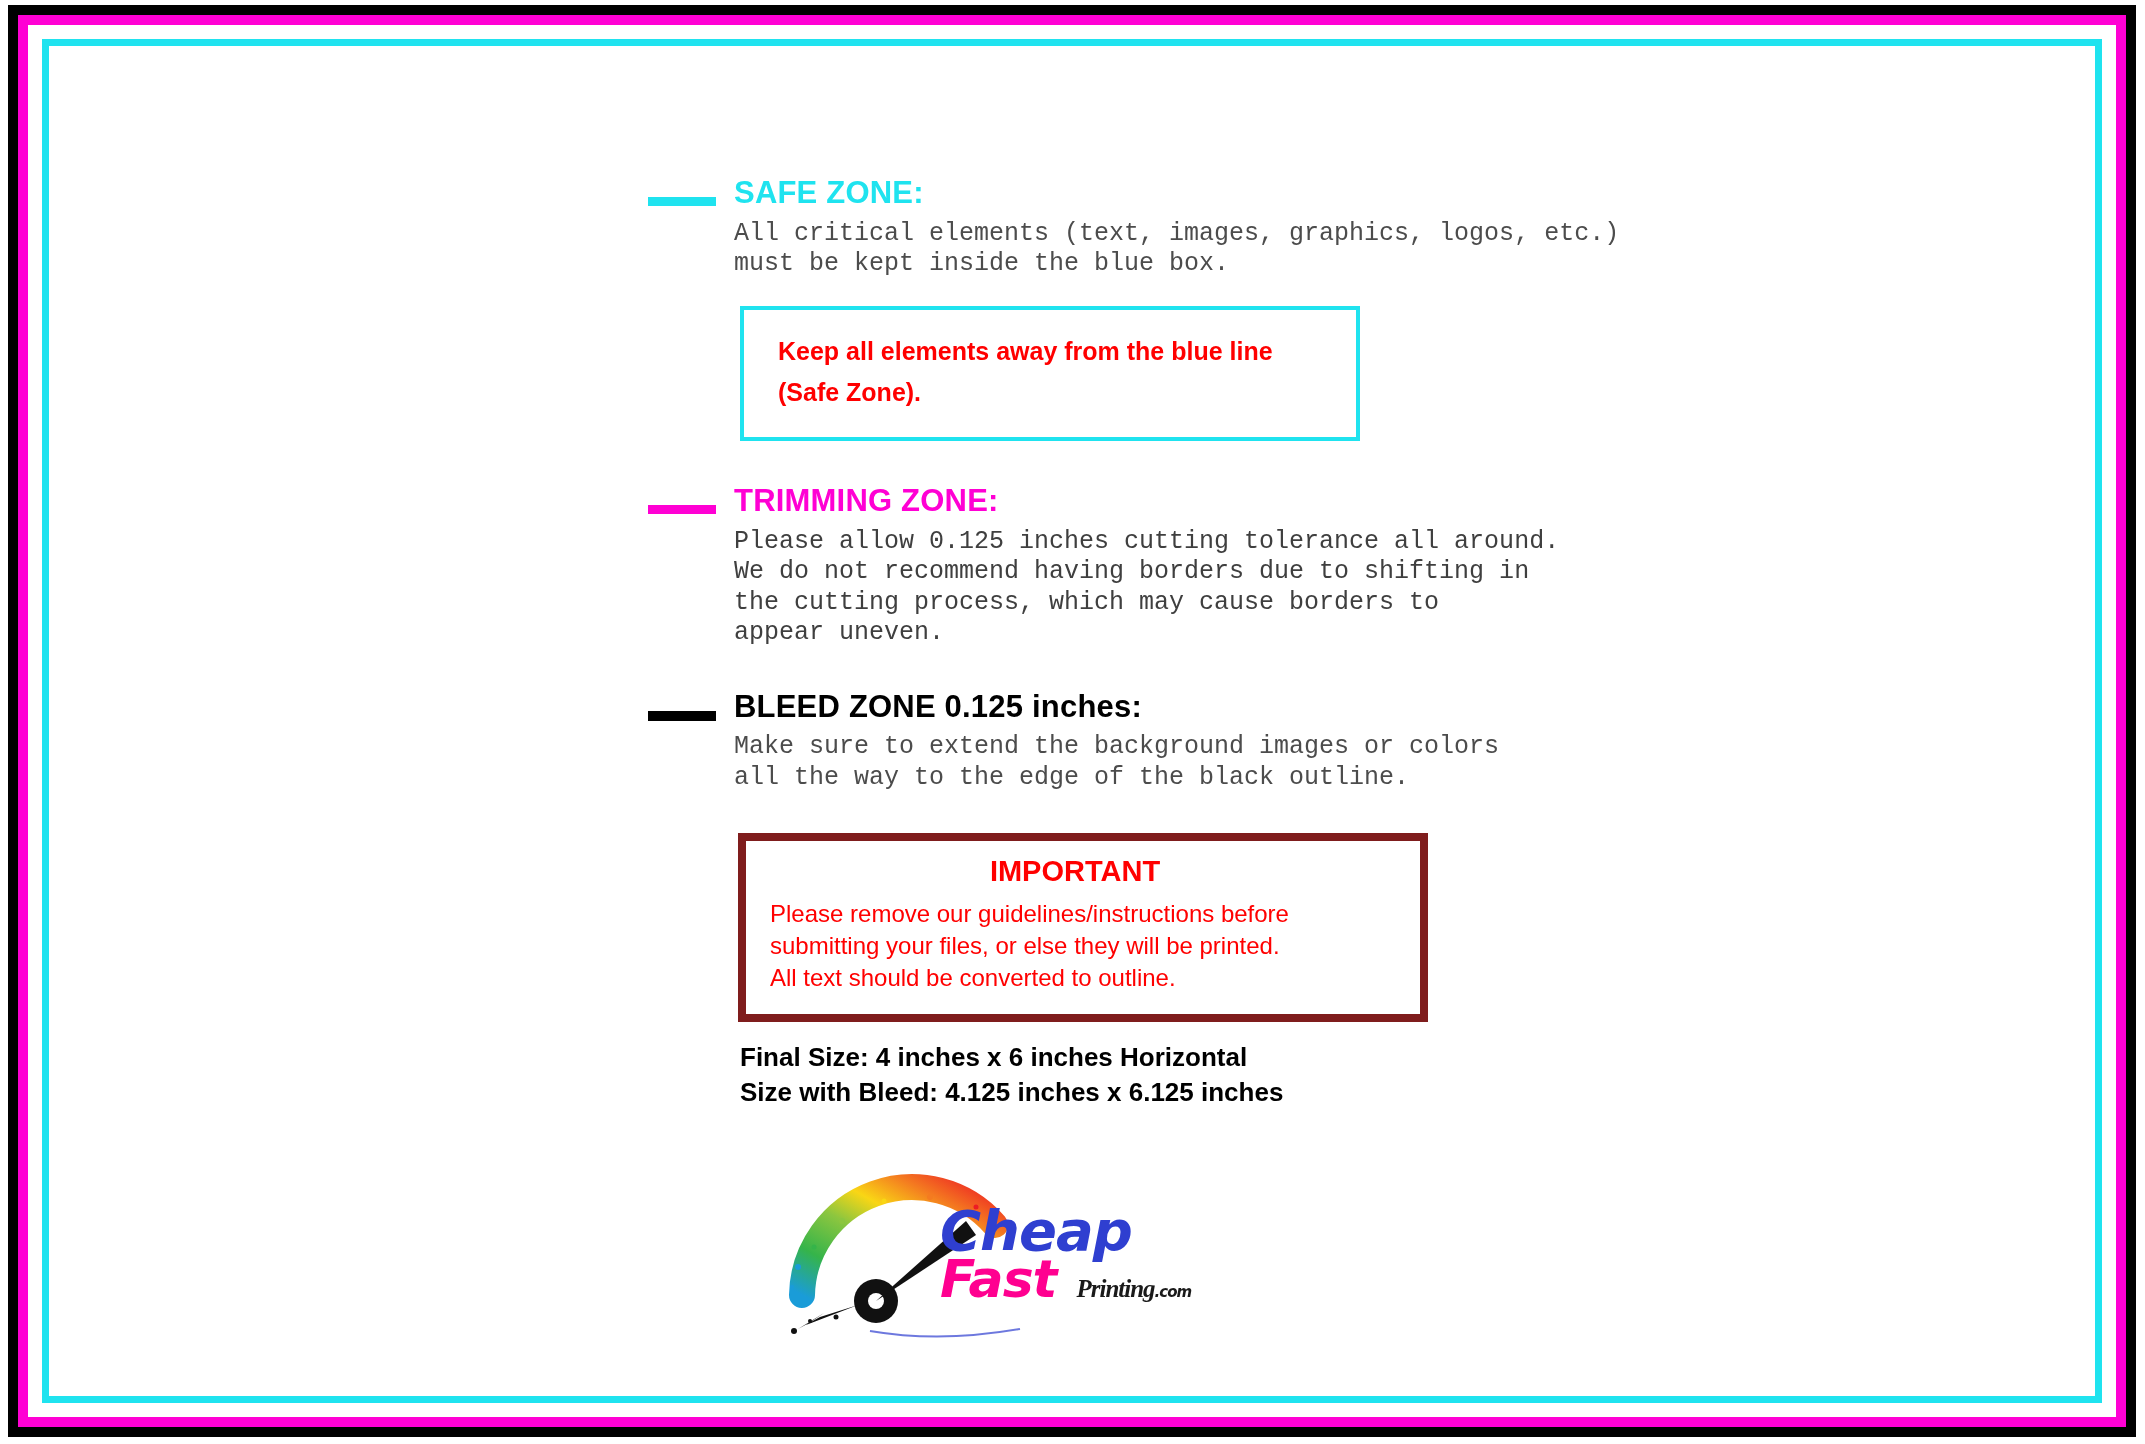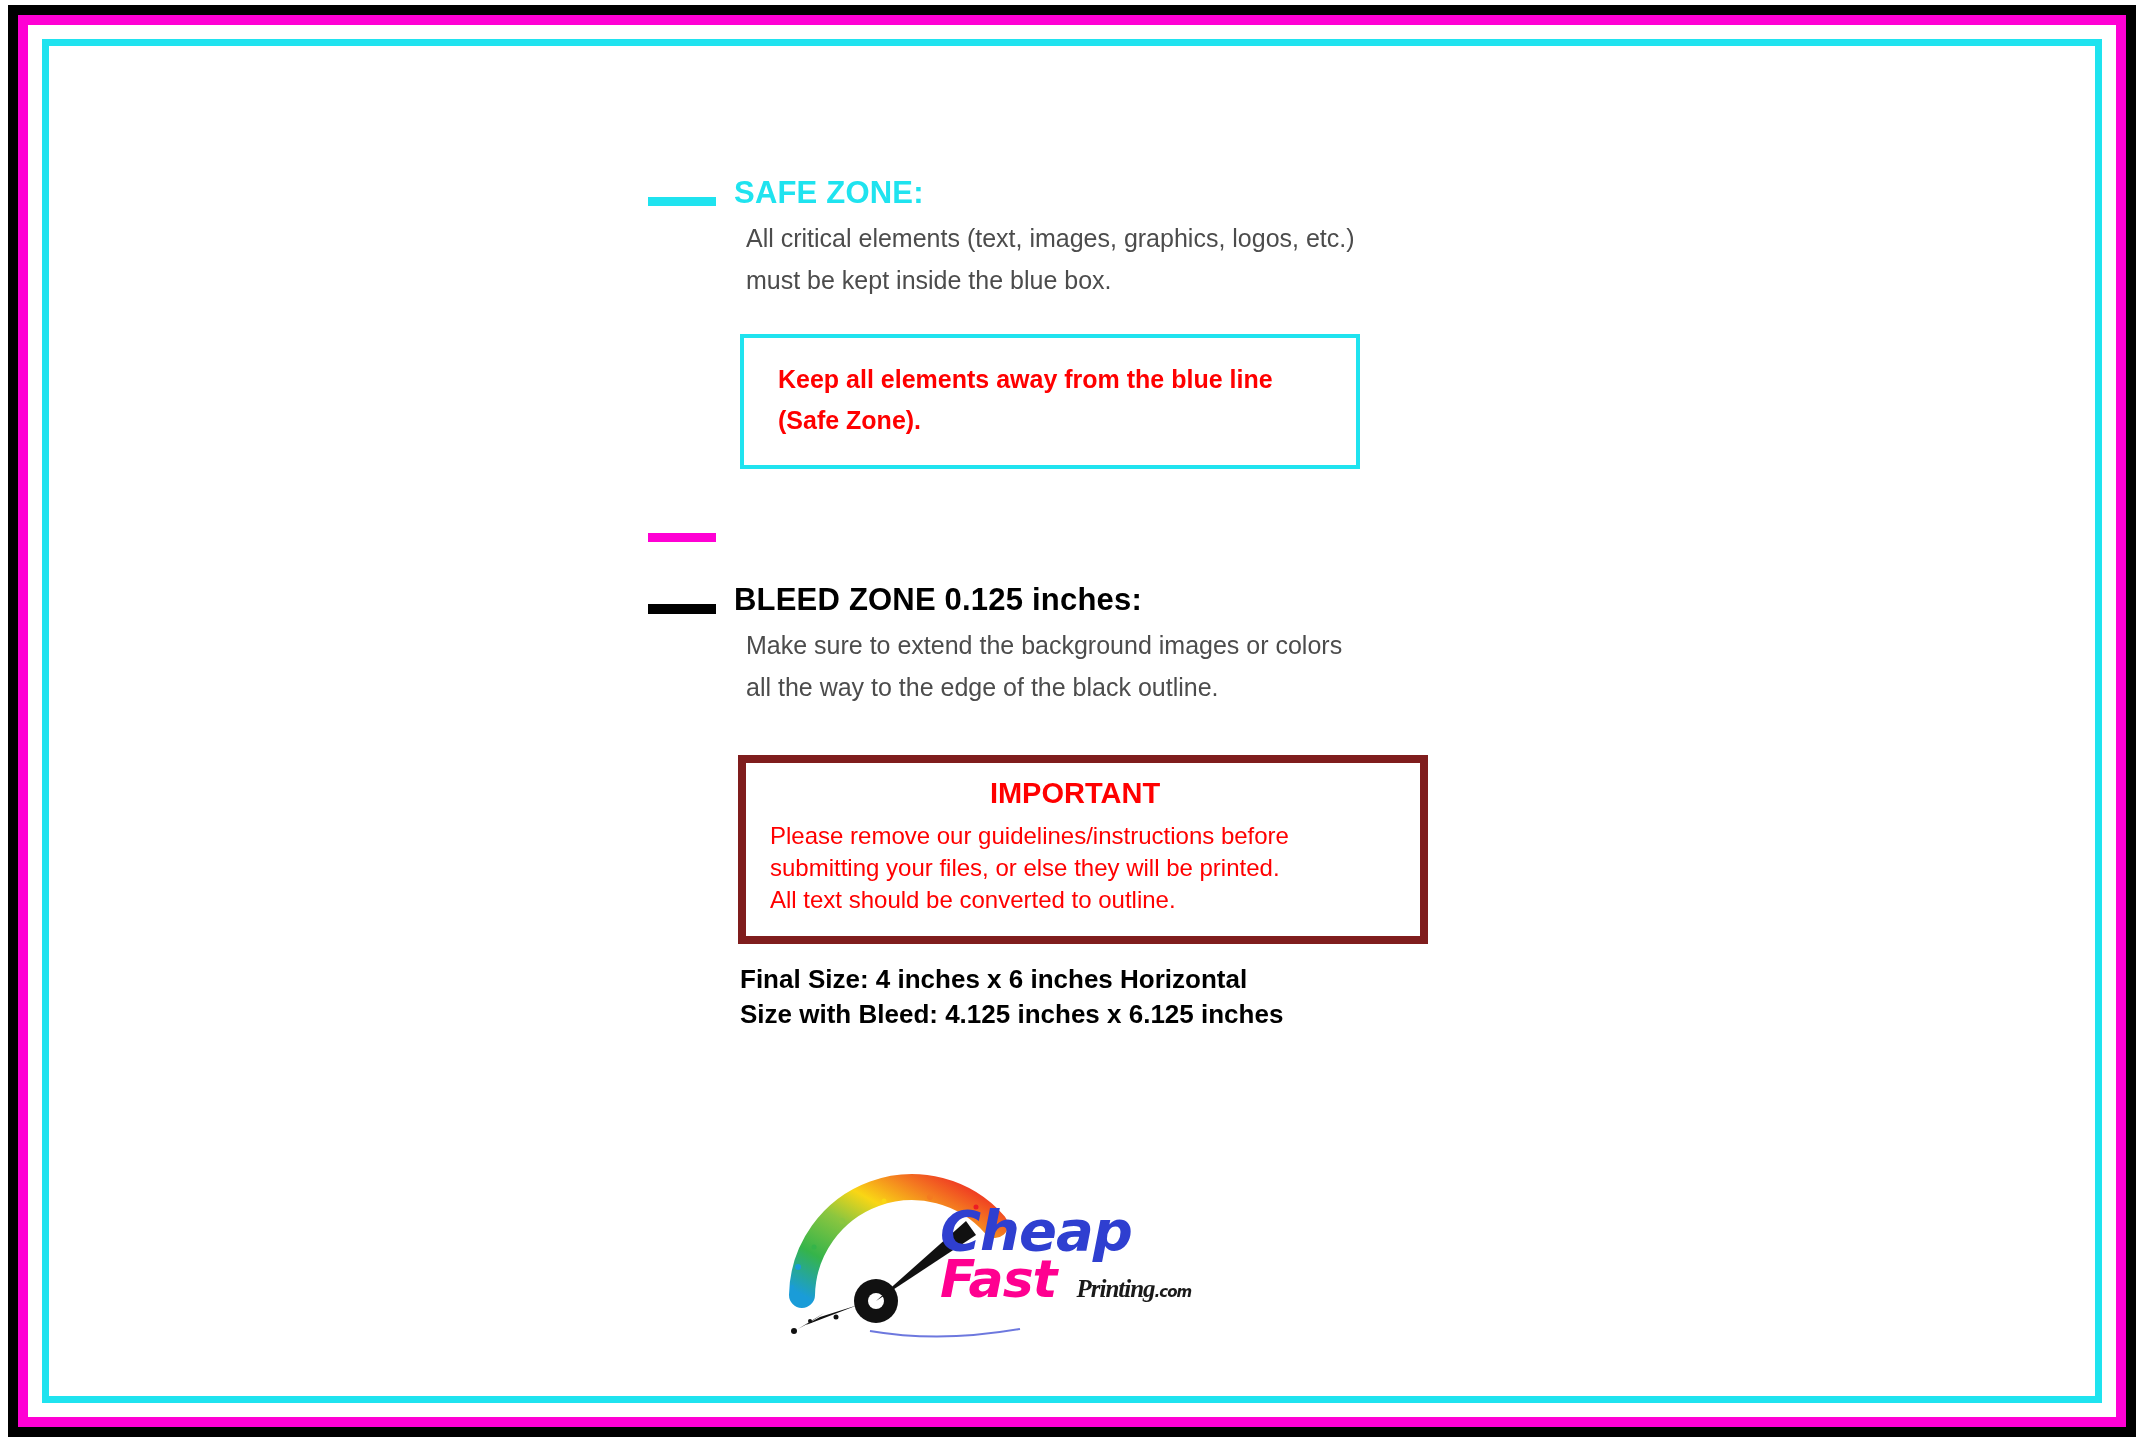--- a/index.html
+++ b/index.html
@@ -91,21 +91,22 @@
     line-height: 1.15;
   }
   .heading-cyan { color: #1fe3ef; }
   .heading-magenta { color: #ff00d4; }
   .heading-black { color: #000000; }
 
   .body-text {
     font-size: 25px;
     line-height: 1.22;
     color: #4c4c4c;
-    margin: 12px;
+    margin: 0;
+    font-family: Liberation Mono, monospace;
   }
   .body-text.dark { color: #3f3f3f; }
 
   .block-gap-1 { height: 26px; }
   .block-gap-2 { height: 42px; }
   .block-gap-3 { height: 40px; }
 
   
   #safe-zone-callout {
     margin-left: 8px;
@@ -241,20 +242,27 @@
         <p>(Safe Zone).</p>
       </div>
     </div>
 
     <div class="block-gap-2"></div>
 
     <div class="legend-row">
       <div class="legend-dash dash-magenta">
           <span class="bar"></span>
         </div>
+      <div class="section-body">
+        <div class="section-heading heading-magenta">TRIMMING ZONE:</div>
+        <p class="body-text dark">Please allow 0.125 inches cutting tolerance all around.</p>
+        <p class="body-text dark">We do not recommend having borders due to shifting in</p>
+        <p class="body-text dark">the cutting process, which may cause borders to</p>
+        <p class="body-text dark">appear uneven.</p>
+      </div>
     </div>
 
     <div class="block-gap-3"></div>
 
     <div class="legend-row">
       <div class="legend-dash dash-black">
           <span class="bar"></span>
         </div>
       <div class="section-body">
         <div class="section-heading heading-black">BLEED ZONE 0.125 inches:</div>

